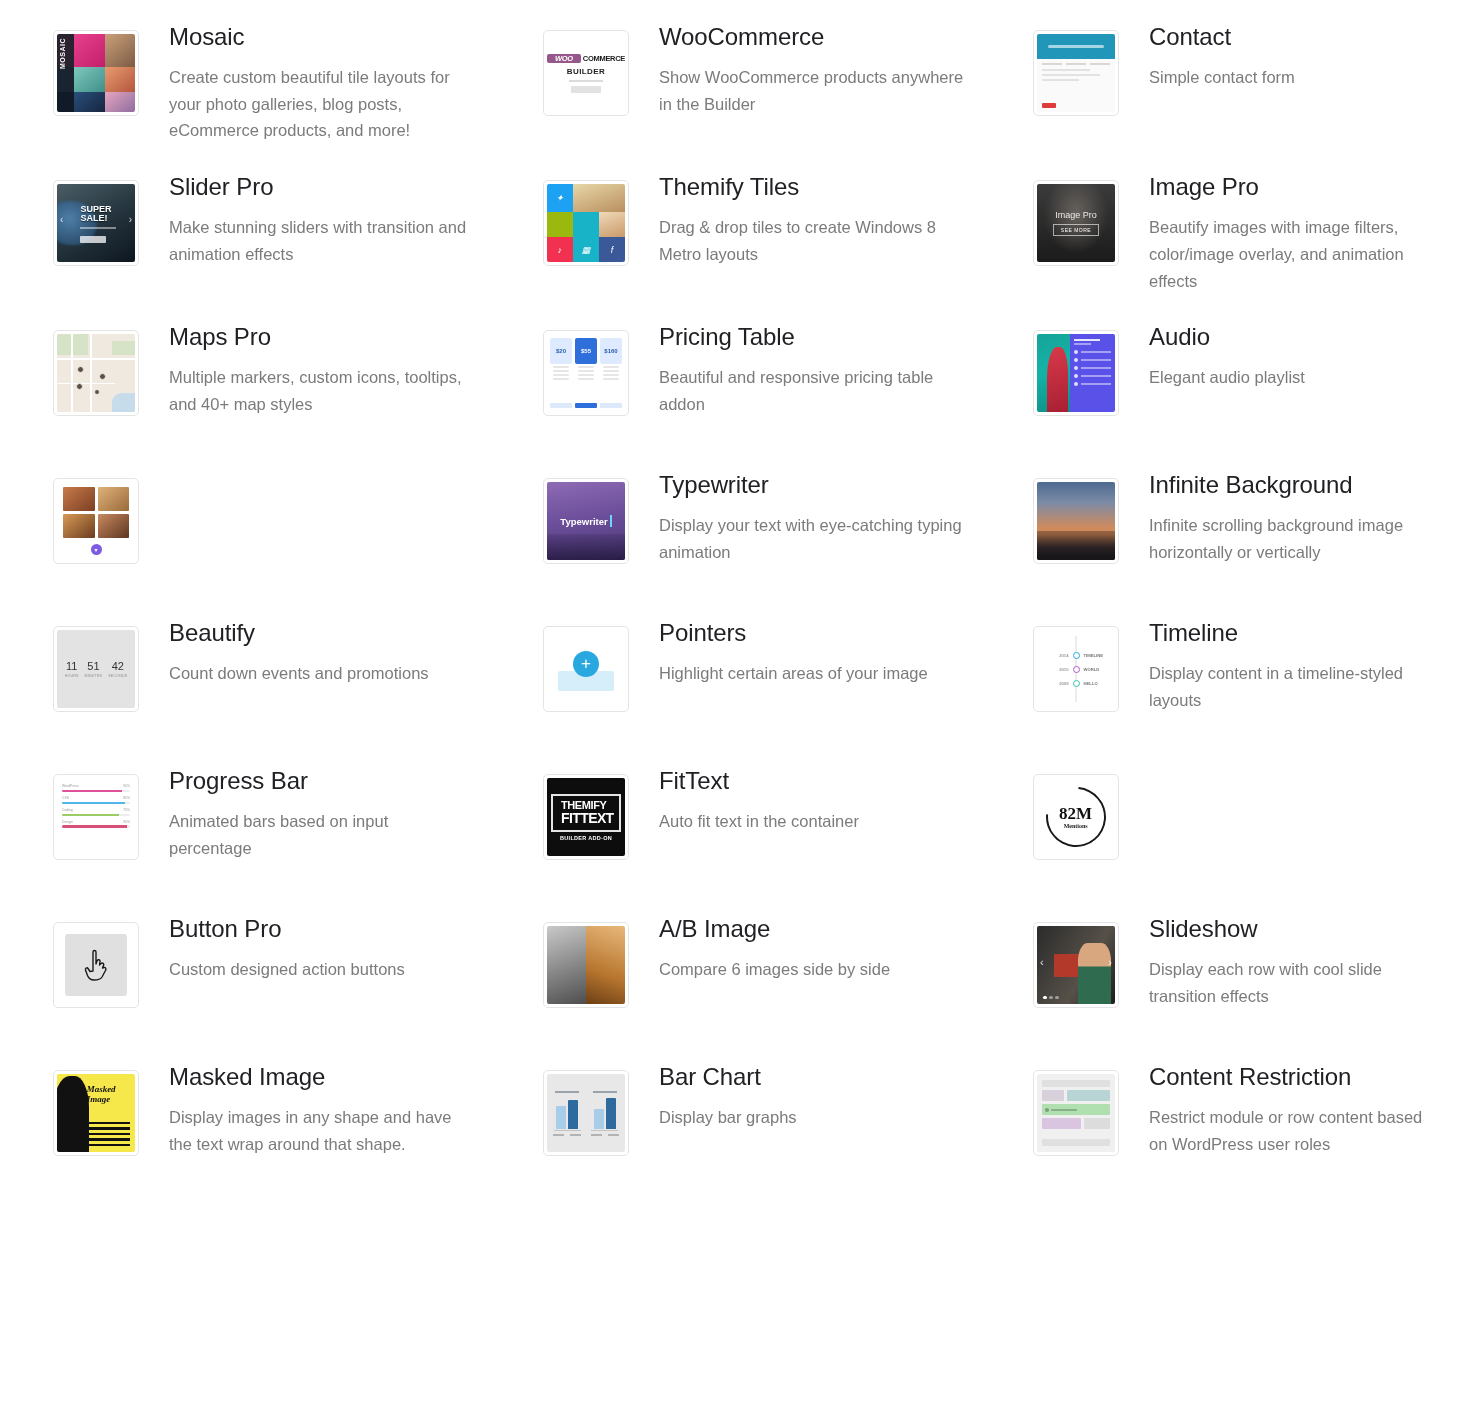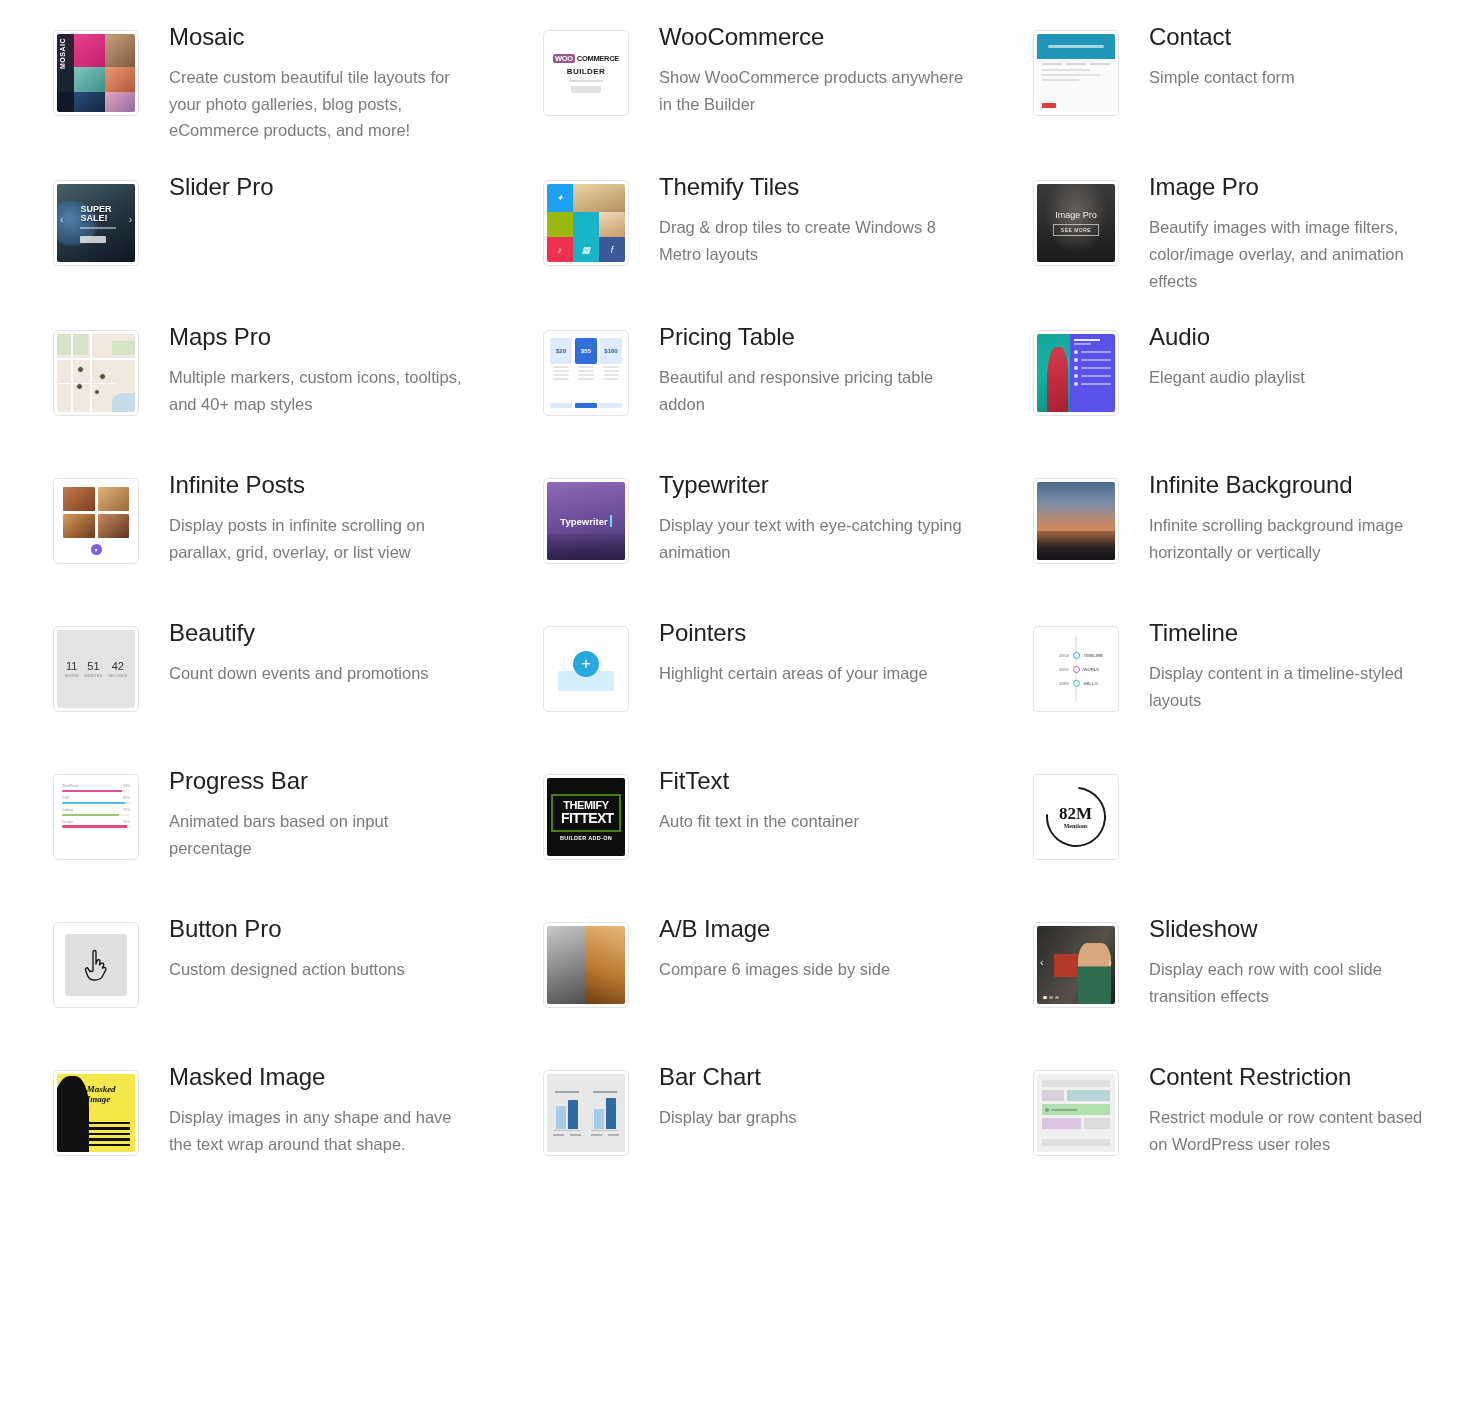--- a/index.html
+++ b/index.html
@@ -69,21 +69,21 @@
   
   .mosaic-grid { display:grid; grid-template-columns: 22% 40% 38%; grid-template-rows: 42% 32% 26%; width:100%; height:100%; }
   .mosaic-grid i { display:block; }
   .m-label {
     position:absolute; left:2px; top:4px; color:#fff; font-size:7px; font-weight:700;
     writing-mode: vertical-rl; transform: rotate(180deg); letter-spacing:.5px; z-index:3;
   }
 
   .woo { background:#fff; display:flex; flex-direction:column; align-items:center; justify-content:center; gap:4px; }
   .woo-logo { display:flex; align-items:center; font-size:8px; font-weight:800; letter-spacing:-0.3px; }
-  .woo-logo b { background:#96588a; color:#fff; padding:0 2px; border-radius:2px; font-size:7.5px; }
+  .woo-logo b { background:#96588a; color:#fff; padding:0 8px; border-radius:2px; font-style:italic; font-size:7.5px; }
   .woo-logo span { color:#1a1a1a; margin-left:2px; font-size:7.5px; }
   .woo-builder { font-size:8px; font-weight:700; color:#222; letter-spacing:.4px; }
   .woo-line { width:34px; height:2px; background:#dcdcdc; }
   .woo-btn { width:30px; height:7px; background:#e2e2e2; border-radius:1px; }
 
   .contact-form { background:#fafafa; height:100%; display:flex; flex-direction:column; }
   .cf-head { background:#2196b8; height:32%; display:flex; align-items:center; justify-content:center; }
   .cf-head i { display:block; width:72%; height:3px; background:rgba(255,255,255,.6); border-radius:2px;}
   .cf-body { flex:1; padding:4px 5px; position:relative; }
   .cf-cols { display:flex; gap:4px; margin-bottom:4px; }
@@ -161,21 +161,21 @@
   .tl-dot { width:7px; height:7px; border-radius:50%; border:1.8px solid #29a8e0; background:#fff; flex:0 0 auto;}
   .tl-dot.p { border-color:#b455c8;} .tl-dot.g { border-color:#35c6b0;}
   .tl-lbl { flex:1; text-align:left; font-size:4.2px; color:#777; padding-left:4px; font-weight:700;}
 
   .progress { height:100%; background:#fff; padding:6px 5px; display:flex; flex-direction:column; gap:4px;}
   .pg-row .pg-top { display:flex; justify-content:space-between; font-size:3.4px; color:#9a9a9a; margin-bottom:1.5px;}
   .pg-bar { height:2.4px; background:#eee; border-radius:2px; overflow:hidden;}
   .pg-bar i { display:block; height:100%; }
 
   .fittext { height:100%; background:#0d0d0d; display:flex; flex-direction:column; align-items:center; justify-content:center; padding:4px;}
-  .ft-box { border:2px solid #4d7c0f; width:100%; padding:4px 8px; text-align:center;}
+  .ft-box { border:2px solid #e5e5e5; width:100%; padding:4px 8px; }
   .ft-1 { color:#fff; font-size:11px; font-weight:800; letter-spacing:-0.4px; line-height:1.05;}
   .ft-2 { color:#fff; font-size:14px; font-weight:800; letter-spacing:-0.6px; line-height:1.02;}
   .ft-3 { color:#fff; font-size:5.5px; font-weight:700; letter-spacing:.3px; margin-top:3px;}
 
   .counter { height:100%; background:#fff; display:flex; align-items:center; justify-content:center;}
   .ct-ring { width:60px; height:60px; border-radius:50%; border:2.5px solid #1a1a1a; border-top-color:transparent; display:flex; flex-direction:column; align-items:center; justify-content:center; transform:rotate(-40deg);}
   .ct-inner { transform:rotate(40deg); text-align:center;}
   .ct-num { font-family:"Liberation Serif", serif; font-size:17px; font-weight:700; color:#111; line-height:1;}
   .ct-lbl { font-family:"Liberation Serif", serif; font-size:6px; font-weight:700; color:#222; margin-top:1px;}
 
@@ -306,20 +306,21 @@
           <span class="sp-text">SUPER SALE!</span>
           <span class="sp-sub"></span>
           <span class="sp-btn"></span>
           <span class="sp-arrow l">‹</span>
           <span class="sp-arrow r">›</span>
         </div>
       </div>
     </div>
     <div class="addon-text">
       <h3 class="addon-title">Slider Pro</h3>
+      <p class="addon-desc">Make stunning sliders with transition and animation effects</p>
     </div>
   </div>
 
   <div class="addon-item col-2">
     <div class="thumb-wrap">
       <div class="thumb">
         <div class="thumb-inner tiles">
           <i style="background:#1da1f2">✦</i>
           <i style="background:linear-gradient(160deg,#e8d7a8,#b98f5e);grid-column:2/4"></i>
           <i style="background:#9bb80e"></i>
@@ -464,24 +465,20 @@
           <div class="ip-grid">
             <i style="background:linear-gradient(140deg,#c97a4a,#7a3f22)"></i>
             <i style="background:linear-gradient(140deg,#e0b27a,#9a6a3a)"></i>
             <i style="background:linear-gradient(140deg,#d89a55,#6b3c1e)"></i>
             <i style="background:linear-gradient(140deg,#c98a60,#5d3520)"></i>
           </div>
           <div class="ip-dot">▾</div>
         </div>
       </div>
     </div>
-    <div class="addon-text">
-      <h3 class="addon-title">Infinite Posts</h3>
-      <p class="addon-desc">Display posts in infinite scrolling on parallax, grid, overlay, or list view</p>
-    </div>
   </div>
 
   <div class="addon-item col-2">
     <div class="thumb-wrap">
       <div class="thumb">
         <div class="thumb-inner typew">
           <span class="tw-text"><span>Typewriter</span><span class="tw-caret"></span></span>
         </div>
       </div>
     </div>

